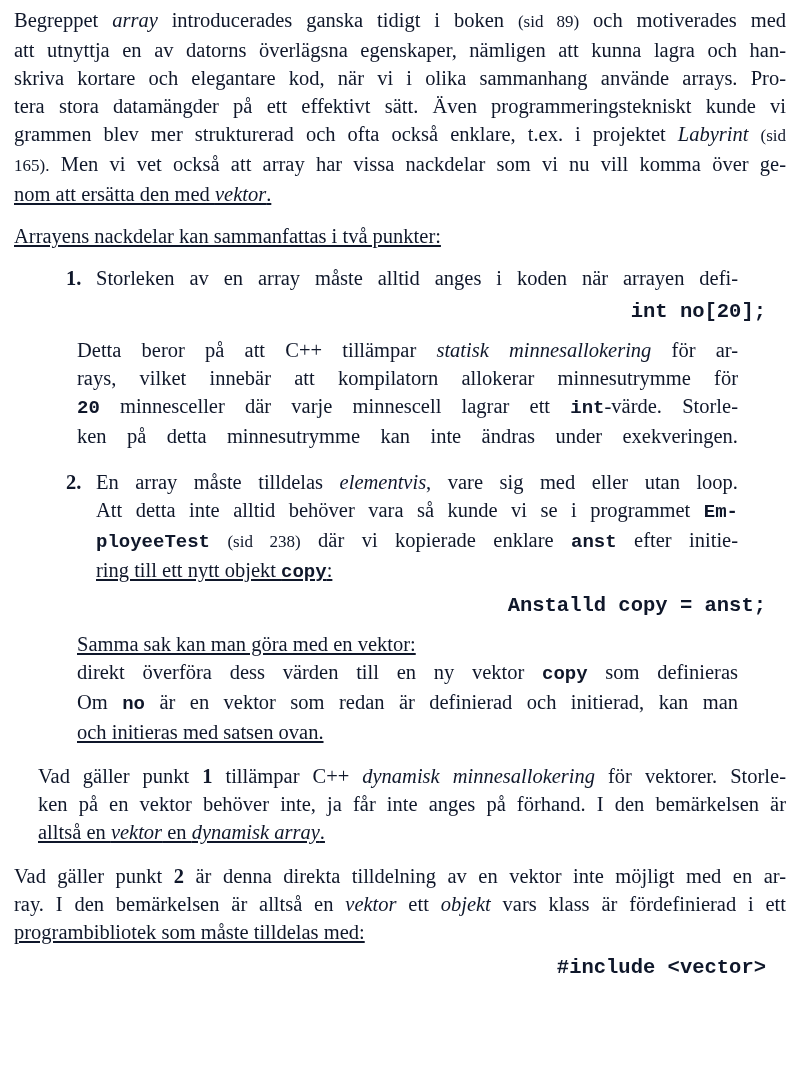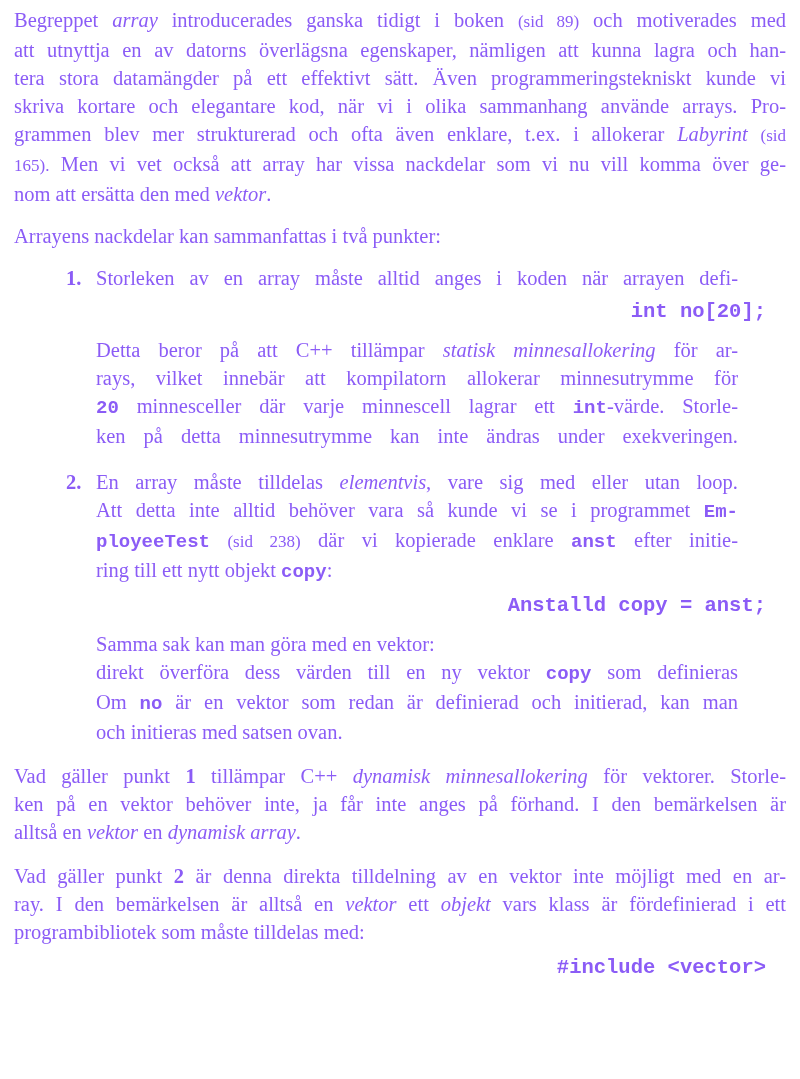--- a/index.html
+++ b/index.html
@@ -3,80 +3,80 @@
 <meta charset="utf-8">
 <style>
   html, body { margin: 0; padding: 0; background: #ffffff; }
   .page {
     position: relative;
     width: 800px;
     height: 1079px;
     box-sizing: border-box;
     padding: 6px 14px 0 14px;
     background: #ffffff;
-    color: #8b5cf6;
+    color: #0f172a;
     font-family: "Liberation Serif", serif;
     font-size: 20.5px;
     overflow: hidden;
   }
   .line {
     line-height: 28px;
     text-align: justify;
     text-align-last: justify;
     white-space: normal;
   }
-  .line.last { text-align-last: left; }
+  .line.last { text-align-last: left; text-decoration: underline; }
   
   .rn { }
   .ri { font-style: italic; }
   .rb { font-weight: bold; }
   .rs { font-size: 17px; }
   .rm { font-family: "Liberation Mono", monospace; font-weight: bold; font-size: 19px; }
   
   .para { margin: 0; }
   .gap14 { margin-bottom: 14px; }
-  .gap16 { margin-bottom: 16px; }
+  .gap16 { margin-bottom: 16px; margin-left: 24px; }
   .gap18 { margin-bottom: 18px; }
   .li {
     position: relative;
     padding-left: 82px;
     padding-right: 48px;
   }
   .li .marker {
     position: absolute;
     left: 52px;
     top: 0;
     font-weight: bold;
     line-height: 28px;
   }
   .cont {
-    margin-left: 82px;
+    margin-left: 63px;
     padding-right: 48px;
   }
   .code {
     text-align: right;
     margin: 6px 20px 10px 0;
     font-family: "Liberation Mono", monospace;
     font-weight: bold;
     font-size: 20.5px;
     line-height: 28px;
   }
   .code.final { margin-top: 8px; margin-bottom: 0; }
 </style>
 </head>
 <body>
 
 <div class="page">
 
   <div class="para gap14">
       <div class="line"><span class="rn">Begreppet </span><span class="ri">array</span><span class="rn"> introducerades ganska tidigt i boken </span><span class="rs">(sid 89)</span><span class="rn"> och motiverades med</span></div>
       <div class="line"><span class="rn">att utnyttja en av datorns överlägsna egenskaper, nämligen att kunna lagra och han-</span></div>
+      <div class="line"><span class="rn">skriva kortare och elegantare kod, när vi i olika sammanhang använde arrays. Pro-</span></div>
       <div class="line"><span class="rn">tera stora datamängder på ett effektivt sätt. Även programmeringstekniskt kunde vi</span></div>
-      <div class="line"><span class="rn">skriva kortare och elegantare kod, när vi i olika sammanhang använde arrays. Pro-</span></div>
-      <div class="line"><span class="rn">grammen blev mer strukturerad och ofta även enklare, t.ex. i allokerar </span><span class="ri">Labyrint</span><span class="rn"> </span><span class="rs">(sid</span></div>
+      <div class="line"><span class="rn">grammen blev mer strukturerad och ofta också enklare, t.ex. i projektet </span><span class="ri">Labyrint</span><span class="rn"> </span><span class="rs">(sid</span></div>
       <div class="line"><span class="rs">165).</span><span class="rn"> Men vi vet också att array har vissa nackdelar som vi nu vill komma över ge-</span></div>
       <div class="line last"><span class="rn">nom att ersätta den med </span><span class="ri">vektor</span><span class="rn">.</span></div>
     </div>
 
   <div class="para gap14">
       <div class="line last"><span class="rn">Arrayens nackdelar kan sammanfattas i två punkter:</span></div>
     </div>
 
   <div class="li">
     <span class="marker">1.</span>

